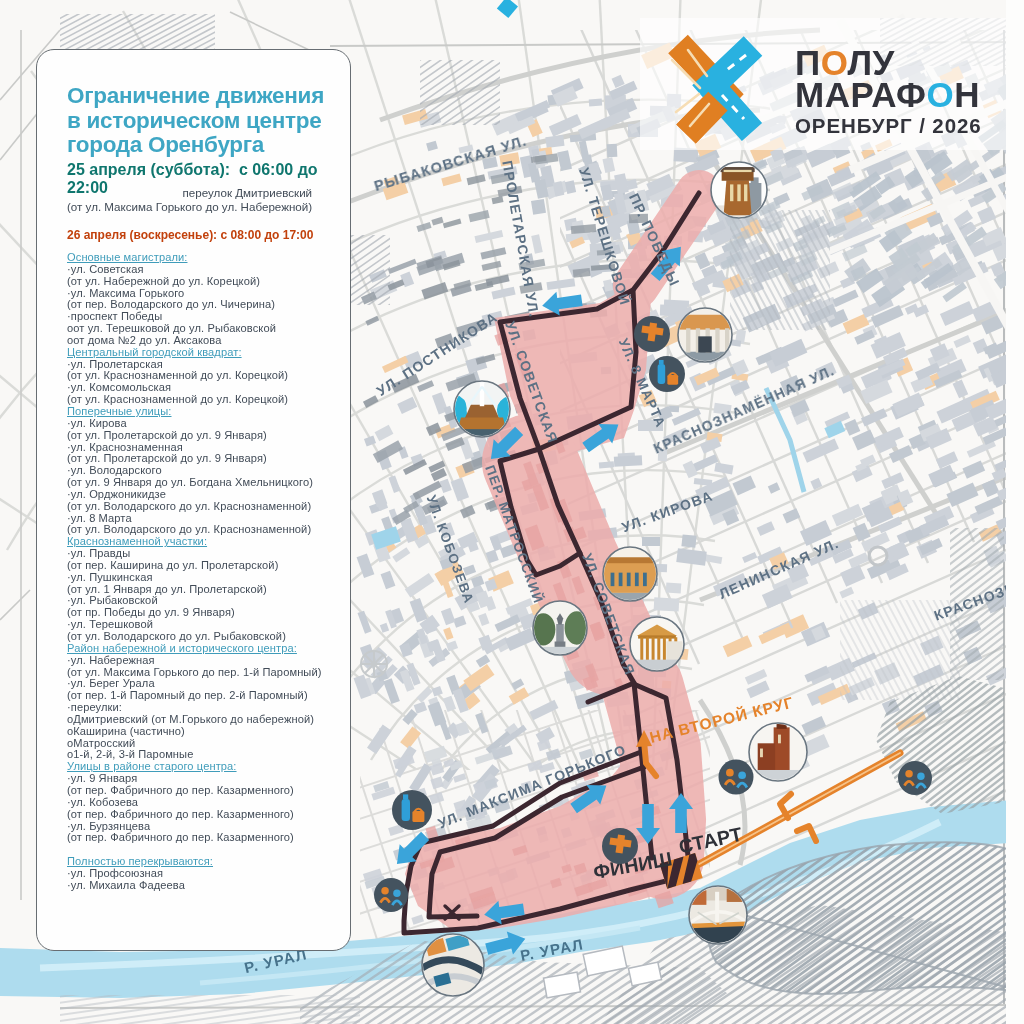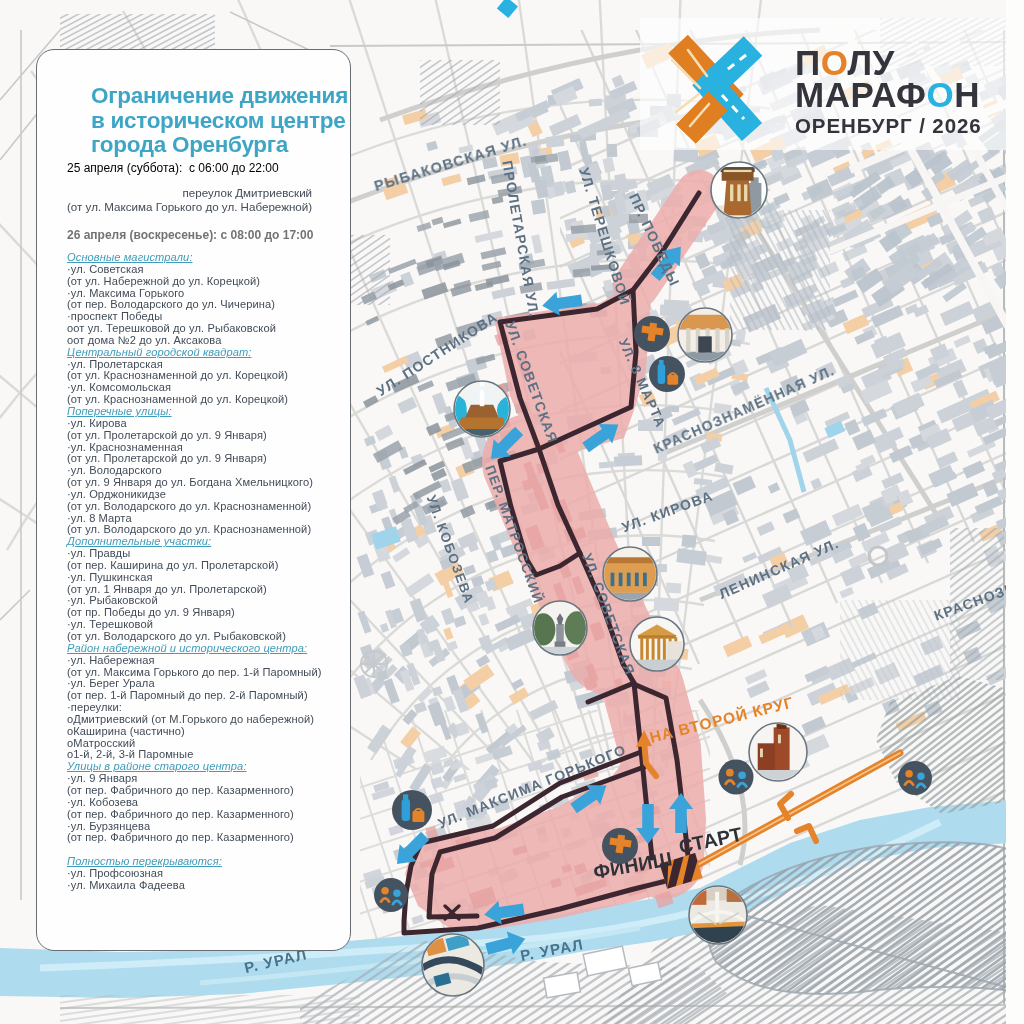--- a/index.html
+++ b/index.html
@@ -1,25 +1,25 @@
 <!DOCTYPE html>
 <html><head><meta charset="utf-8">
 <style>
 html,body{margin:0;padding:0;background:#fff;}
 #stage{position:relative;width:1024px;height:1024px;overflow:hidden;font-family:"Liberation Sans",sans-serif;}
 #map{position:absolute;left:0;top:0;}
 #panel{position:absolute;left:36px;top:49px;width:315px;height:902px;background:#fefefe;
  border:1.3px solid #676d72;border-radius:18px;box-sizing:border-box;}
-#title{position:absolute;left:30px;top:34px;color:#3ea6c4;font-weight:bold;font-size:22.5px;line-height:24.5px;letter-spacing:-0.3px;margin-left:24px;}
-#d1{position:absolute;left:30px;top:111px;font-size:12px;font-weight:normal;color:#000000;}
+#title{position:absolute;left:30px;top:34px;color:#3ea6c4;font-weight:bold;font-size:22.5px;line-height:24.5px;letter-spacing:-0.3px;}
+#d1{position:absolute;left:30px;top:111px;font-size:16px;font-weight:bold;color:#0f766e;}
 #p1{position:absolute;left:30px;top:136px;font-size:11.6px;line-height:14px;color:#414b57;text-align:right;}
-#d2{position:absolute;left:30px;top:178px;font-size:12px;font-weight:bold;color:#737373;}
+#d2{position:absolute;left:30px;top:178px;font-size:12px;font-weight:bold;color:#c2410c;}
 #list{position:absolute;left:30px;top:202px;font-size:11.1px;line-height:11.85px;color:#414b57;letter-spacing:0.1px;}
 .ln{white-space:nowrap;}
-.und{text-decoration:underline;font-style:italic;}
+.und{text-decoration:underline;}
 .hdr{color:#3f9cba;}
 </style></head>
 <body>
 <div id="stage">
 <svg id="map" width="1024" height="1024" viewBox="0 0 1024 1024">
       <rect width="1024" height="1024" fill="#f9f8f6"></rect>
       <defs>
         <clipPath id="riverN">
           <polygon points="0,0 1024,0 1024,799 930,807 860,820 790,843 740,868 700,888 650,899 580,910 520,922 450,932 360,940 240,950 120,952 0,948"></polygon>
         </clipPath>
@@ -2091,21 +2091,21 @@
         <div class="ln">·ул. Кирова</div>
         <div class="ln">(от ул. Пролетарской до ул. 9 Января)</div>
         <div class="ln">·ул. Краснознаменная</div>
         <div class="ln">(от ул. Пролетарской до ул. 9 Января)</div>
         <div class="ln">·ул. Володарского</div>
         <div class="ln">(от ул. 9 Января до ул. Богдана Хмельницкого)</div>
         <div class="ln">·ул. Орджоникидзе</div>
         <div class="ln">(от ул. Володарского до ул. Краснознаменной)</div>
         <div class="ln">·ул. 8 Марта</div>
         <div class="ln">(от ул. Володарского до ул. Краснознаменной)</div>
-        <div class="ln hdr"><span class="und">Дополнительные участки:</span></div>
+        <div class="ln hdr"><span class="und">Краснознаменной участки:</span></div>
         <div class="ln">·ул. Правды</div>
         <div class="ln">(от пер. Каширина до ул. Пролетарской)</div>
         <div class="ln">·ул. Пушкинская</div>
         <div class="ln">(от ул. 1 Января до ул. Пролетарской)</div>
         <div class="ln">·ул. Рыбаковской</div>
         <div class="ln">(от пр. Победы до ул. 9 Января)</div>
         <div class="ln">·ул. Терешковой</div>
         <div class="ln">(от ул. Володарского до ул. Рыбаковской)</div>
         <div class="ln hdr"><span class="und">Район набережной и исторического центра:</span></div>
         <div class="ln">·ул. Набережная</div>

